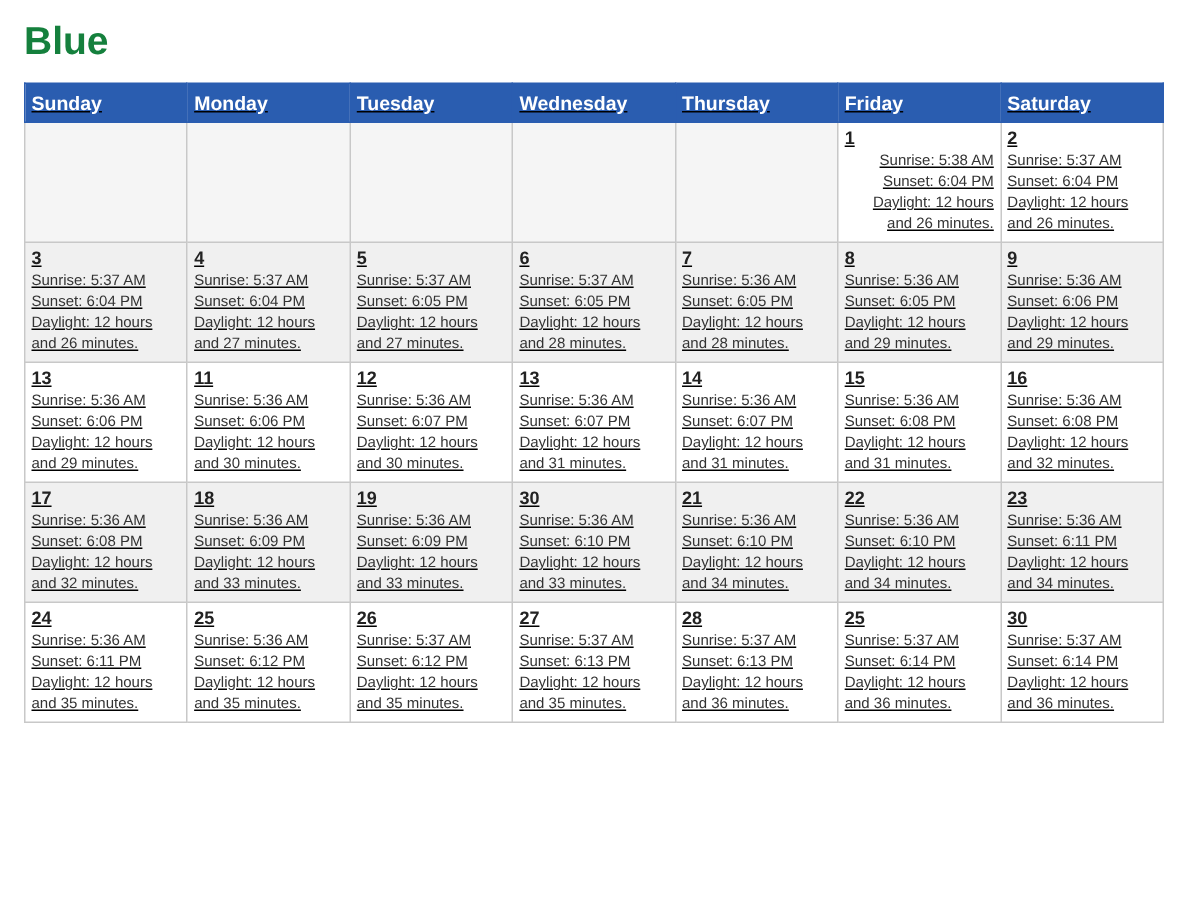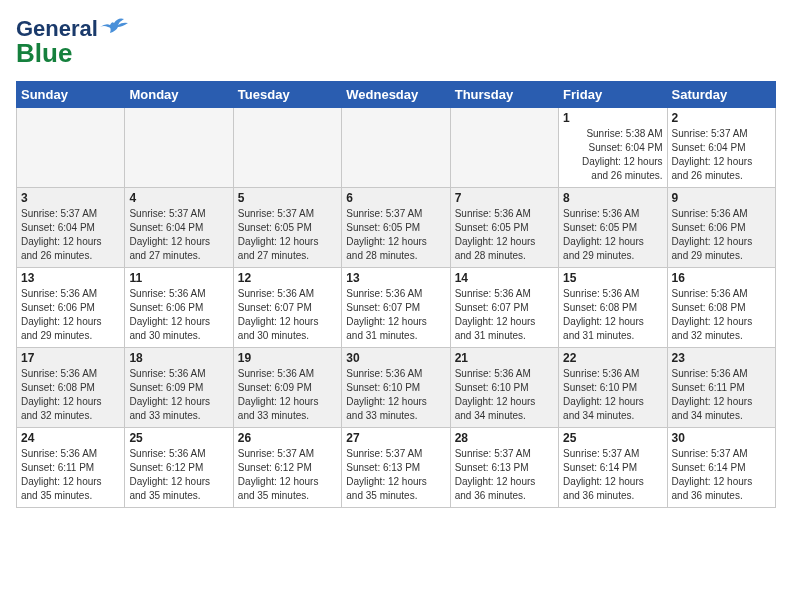--- a/index.html
+++ b/index.html
@@ -29,20 +29,21 @@
       font-weight: normal;
       color: #222;
     }
     .location {
       font-size: 15px;
       color: #444;
     }
     .calendar {
       width: 100%;
       border-collapse: collapse;
+      text-decoration: underline;
     }
     .calendar th {
       background: #2a5db0;
       color: #fff;
       font-size: 13px;
       font-weight: bold;
       padding: 5px 4px;
       border: 1px solid #2a5db0;
       text-align: left;
     }
@@ -71,26 +72,20 @@
       font-size: 10px;
       line-height: 1.4;
       color: #333;
     }
   </style>
 </head>
 <body>
 
 <div class="header">
   <div class="logo">
-    <div style="display:flex; align-items:center;">
-      <span style="font-size:22px; font-weight:bold; color:#1a3a6b;">General</span>
-      <svg width="28" height="20" viewBox="0 0 28 20" style="margin-left:2px; margin-top:-4px;">
-        <path d="M14 6 Q18 0 24 2 Q20 4 18 8 Q22 5 28 6 Q22 10 18 10 Q16 14 10 16 Q12 10 8 10 Q4 8 0 10 Q6 6 10 8 Q12 4 14 6Z" fill="#4a90d9"></path>
-      </svg>
-    </div>
     <span style="font-size:26px; font-weight:bold; color:#15803d; margin-top:-4px;">Blue</span>
   </div>
   <div class="title-block">
     <div class="month-title"></div>
     <div class="location"></div>
   </div>
 </div>
 
 <table class="calendar">
   <thead>

